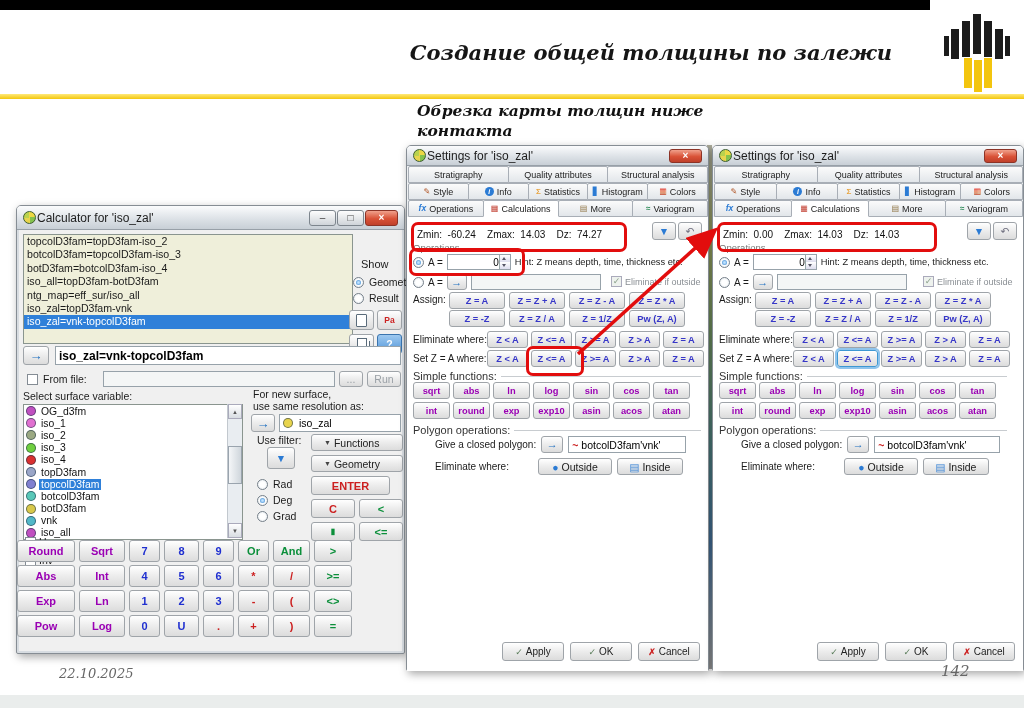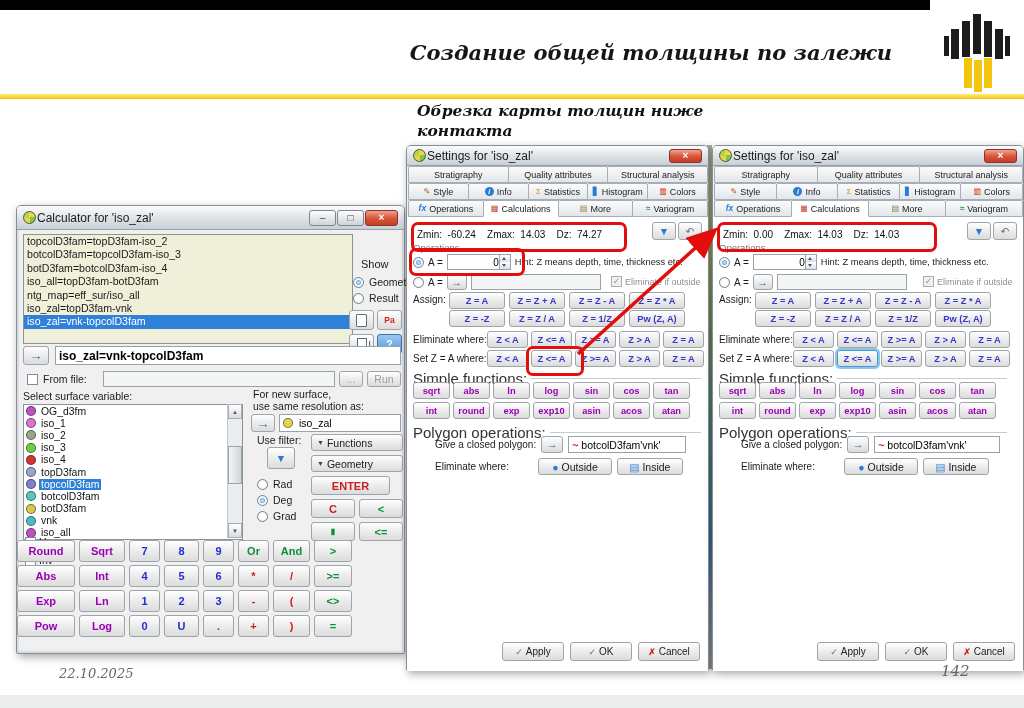--- a/index.html
+++ b/index.html
@@ -63,21 +63,21 @@
   .vline{display:flex;align-items:center;height:12.2px;font-size:10.4px;padding-left:2px;color:#111;white-space:nowrap}
   .vline>span:last-child{padding:0 2px}
   .vline.sel>span:last-child{background:#2f80d9;color:#fff}
   .gicon{width:10px;height:10px;border-radius:50%;border:1px solid rgba(20,40,60,.55);margin-right:3px;
          flex:0 0 10px;box-sizing:border-box}
   #vscroll{position:absolute;right:0;top:0;bottom:0;width:14px;background:#e9edf1;border-left:1px solid #c2c8ce}
   .sbtn{height:13px;font-size:6px;display:flex;align-items:center;justify-content:center;color:#555;
         background:linear-gradient(#fff,#d8dde2);border:1px solid #aab}
   #vthumb{position:absolute;left:0;right:0;top:42px;height:36px;background:linear-gradient(90deg,#f4f6f8,#cfd6dc);
           border:1px solid #9aa4ae}
-  .ddbtn{justify-content:flex-start;padding-left:5px}
+  .ddbtn{justify-content:flex-start;padding-left:12px}
   .caret{font-size:7px;color:#444}
   .kb{font-weight:bold;font-size:11px}
   .k-p{color:#9a00b4}.k-r{color:#cc2020}.k-b{color:#1f2fd0}.k-g{color:#0b8f3a}
   .krow{position:absolute;display:grid;grid-template-columns:58px 46px 31px 35px 31px 31px 37px 38px;gap:4px;height:22px}
   #trigcol{position:absolute;left:8px;top:335px;display:grid;grid-template-rows:22px 22px 22px;gap:3px;width:36px}
   
   .swin .tbar{height:20px}
   .tabs{position:relative;display:flex;height:17px;background:#eef0f2;padding:0 1px}
   .tab{flex:1;margin-right:-1px;border:1px solid #a8aeb6;background:linear-gradient(#fbfbfb,#e2e6ea);
        font-size:9px;color:#222;display:inline-flex;align-items:center;justify-content:center;gap:3px;
@@ -96,21 +96,21 @@
   .tic-vario{color:#2e8b57;font-weight:bold}
   .scontent{position:relative;background:#fff;border-top:1px solid #fff;height:453px;font-size:10px}
   .zline{position:absolute;font-size:10px;color:#111;white-space:pre}
   .zb{font-weight:bold;font-size:9.3px;color:#3737c8}
   .fb{font-weight:bold;font-size:9.3px;color:#9a00b4}
   .bgrid{position:absolute;display:grid;gap:4px;height:17px}
   .g4{grid-template-columns:repeat(4,56px)}
   .g5{grid-template-columns:repeat(5,41px);gap:3px}
   .g7{grid-template-columns:repeat(7,37px);gap:3px}
   .gdiv{position:absolute;display:flex;align-items:center;gap:4px;width:288px}
-  .gdiv .lbl{font-size:15px;color:#333}
+  .gdiv .lbl{font-size:11px;color:#333}
   .gline{flex:1;height:1px;background:#c8ccd0}
   .spin{position:relative;padding-right:11px}
   .spin .spv{flex:1;text-align:right;font-size:10px}
   .spbox{position:absolute;right:0;top:0;bottom:0;width:10px;border-left:1px solid #9aa;display:flex;
          flex-direction:column}
   .spbox i{flex:1;background:linear-gradient(#fff,#dde);position:relative}
   .spbox i::after{content:"";position:absolute;left:2.5px;top:2px;border-left:2.5px solid transparent;
         border-right:2.5px solid transparent}
   .spbox i.up::after{border-bottom:3px solid #556}
   .spbox i.dn::after{border-top:3px solid #556}

